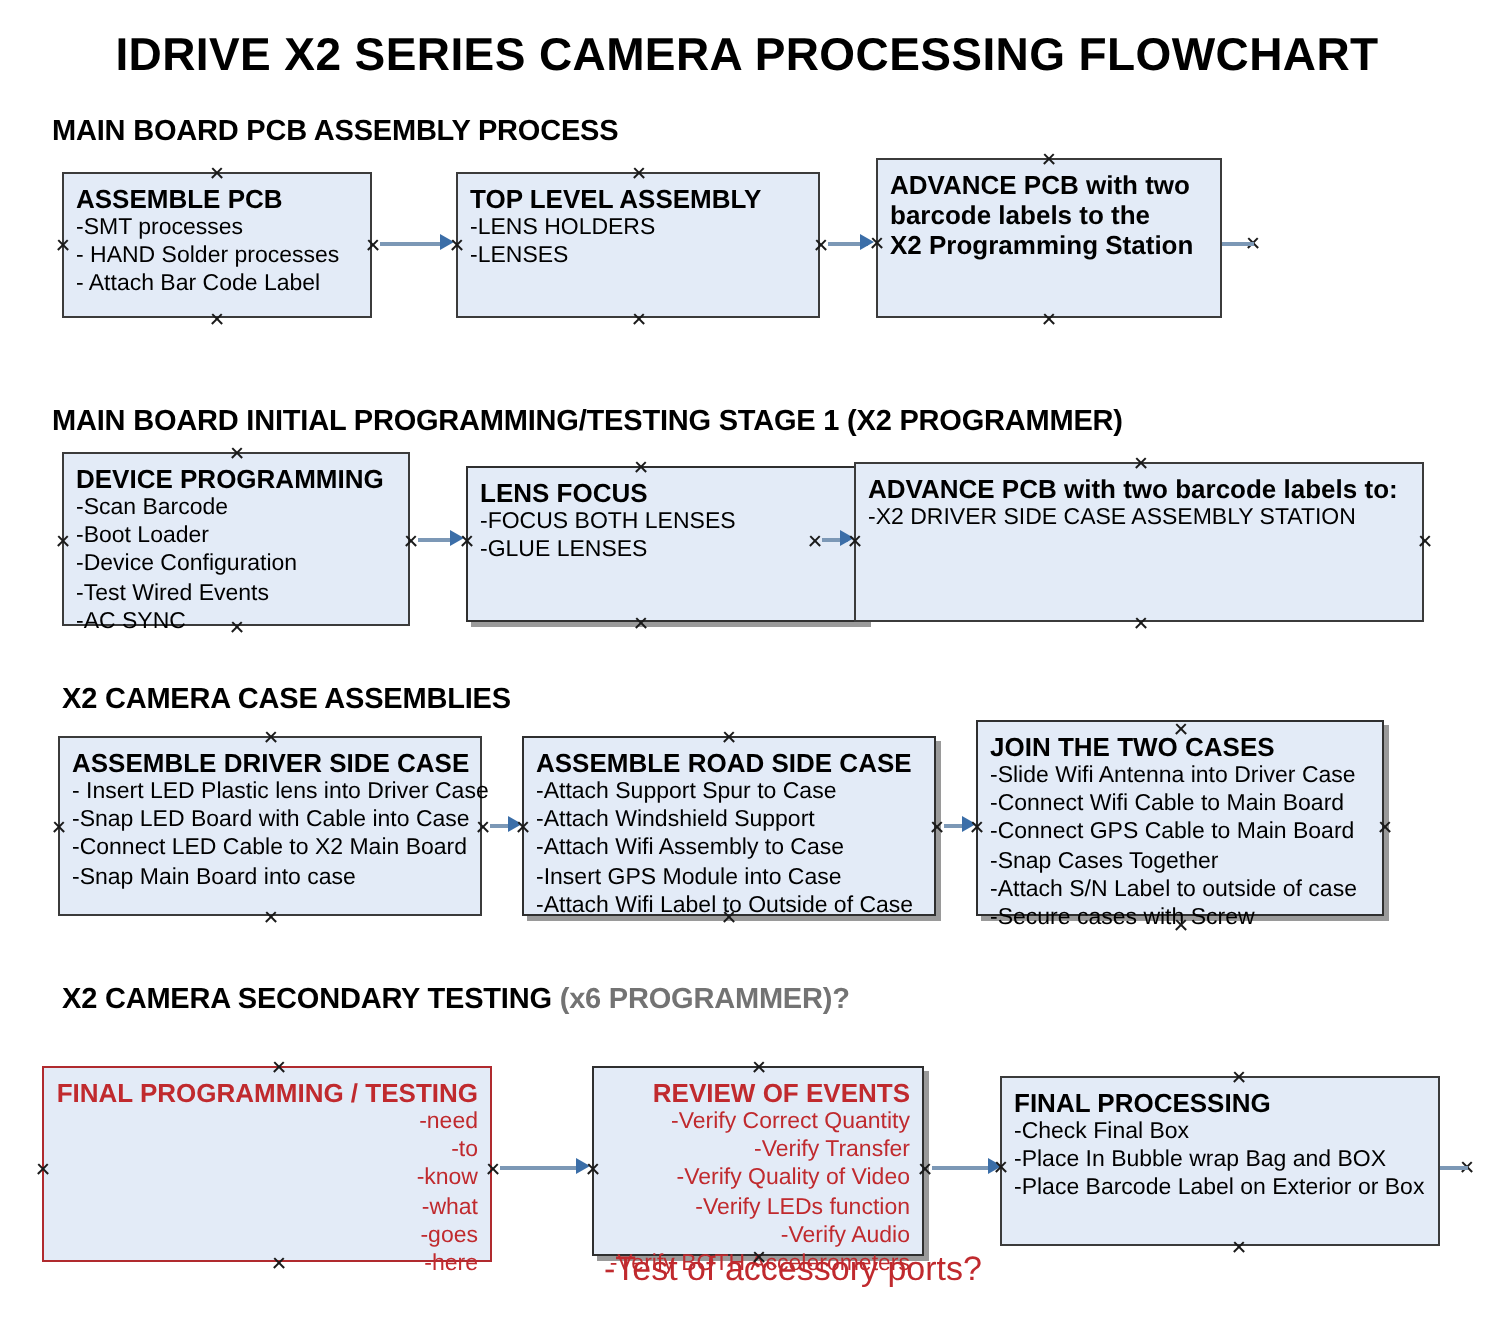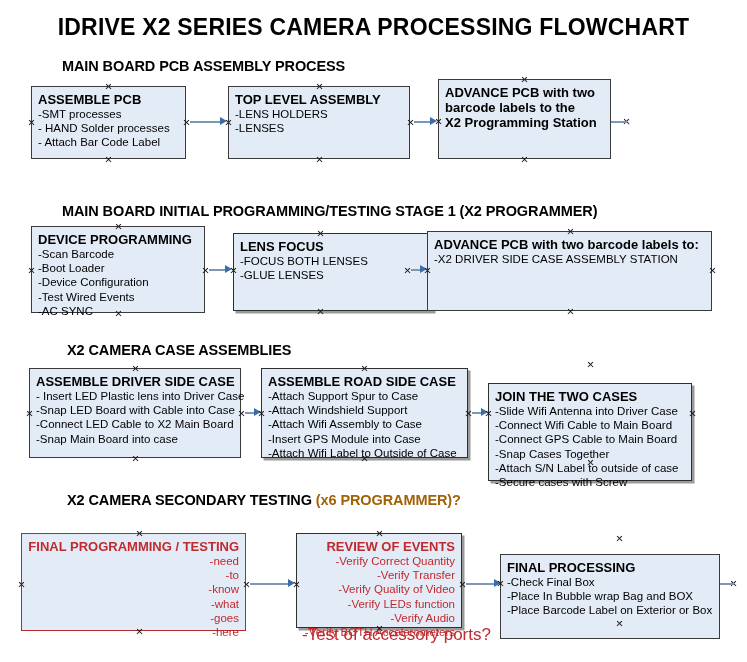--- a/index.html
+++ b/index.html
@@ -30,24 +30,23 @@
     color: #000000;
     letter-spacing: 0.2px;
   }
   .section-title {
     position: absolute;
     font-size: 14.5px;
     font-weight: bold;
     color: #000000;
     white-space: nowrap;
     letter-spacing: -0.1px;
-    margin-left: 36px;
   }
   .section-title .accent {
-    color: #a16207;
+    color: #737373;
   }
   
   .box {
     position: absolute;
     box-sizing: border-box;
     background: #e3ebf7;
     border: 1.4px solid #3b3b3b;
     padding: 5px 6px 4px 6px;
   }
   .box.shadowed {
@@ -239,21 +238,21 @@
     <div class="box-line">-Attach Wifi Label to Outside of Case</div>
   </div>
   <div class="handle" style="left:364px; top:368px;"></div>
   <div class="handle" style="left:364px; top:458px;"></div>
   <div class="handle" style="left:261px; top:413px;"></div>
   <div class="handle" style="left:468px; top:413px;"></div>
 
   <div class="conn" style="left:472px; top:412px; width:12px;"></div>
   <div class="arrowhead" style="left:481px; top:408px;"></div>
 
-  <div class="box shadowed" style="left:488px; top:383px; width:204px; height:98px;">
+  <div class="box shadowed" style="left:488px; top:360px; width:204px; height:98px;">
     <div class="box-title">JOIN THE TWO CASES</div>
     <div class="box-line">-Slide Wifi Antenna into Driver Case</div>
     <div class="box-line">-Connect Wifi Cable to Main Board</div>
     <div class="box-line">-Connect GPS Cable to Main Board</div>
     <div class="box-line">-Snap Cases Together</div>
     <div class="box-line">-Attach S/N Label to outside of case</div>
     <div class="box-line">-Secure cases with Screw</div>
   </div>
   <div class="handle" style="left:590px; top:364px;"></div>
   <div class="handle" style="left:590px; top:462px;"></div>
@@ -292,21 +291,21 @@
   </div>
   <div class="overflow-line" style="left:302px; top:628px;">-Test of accessory ports?</div>
   <div class="handle" style="left:379px; top:533px;"></div>
   <div class="handle" style="left:379px; top:628px;"></div>
   <div class="handle" style="left:296px; top:584px;"></div>
   <div class="handle" style="left:462px; top:584px;"></div>
 
   <div class="conn" style="left:466px; top:583px; width:29px;"></div>
   <div class="arrowhead" style="left:494px; top:579px;"></div>
 
-  <div class="box" style="left:500px; top:554px; width:220px; height:85px;">
+  <div class="box" style="left:500px; top:538px; width:220px; height:85px;">
     <div class="box-title">FINAL PROCESSING</div>
     <div class="box-line">-Check Final Box</div>
     <div class="box-line">-Place In Bubble wrap Bag and BOX</div>
     <div class="box-line">-Place Barcode Label on Exterior or Box</div>
   </div>
   <div class="handle" style="left:619px; top:538px;"></div>
   <div class="handle" style="left:619px; top:623px;"></div>
   <div class="handle" style="left:500px; top:583px;"></div>
   <div class="handle" style="left:733px; top:583px;"></div>
   <div class="tail" style="left:720px; top:583px; width:14px;"></div>

